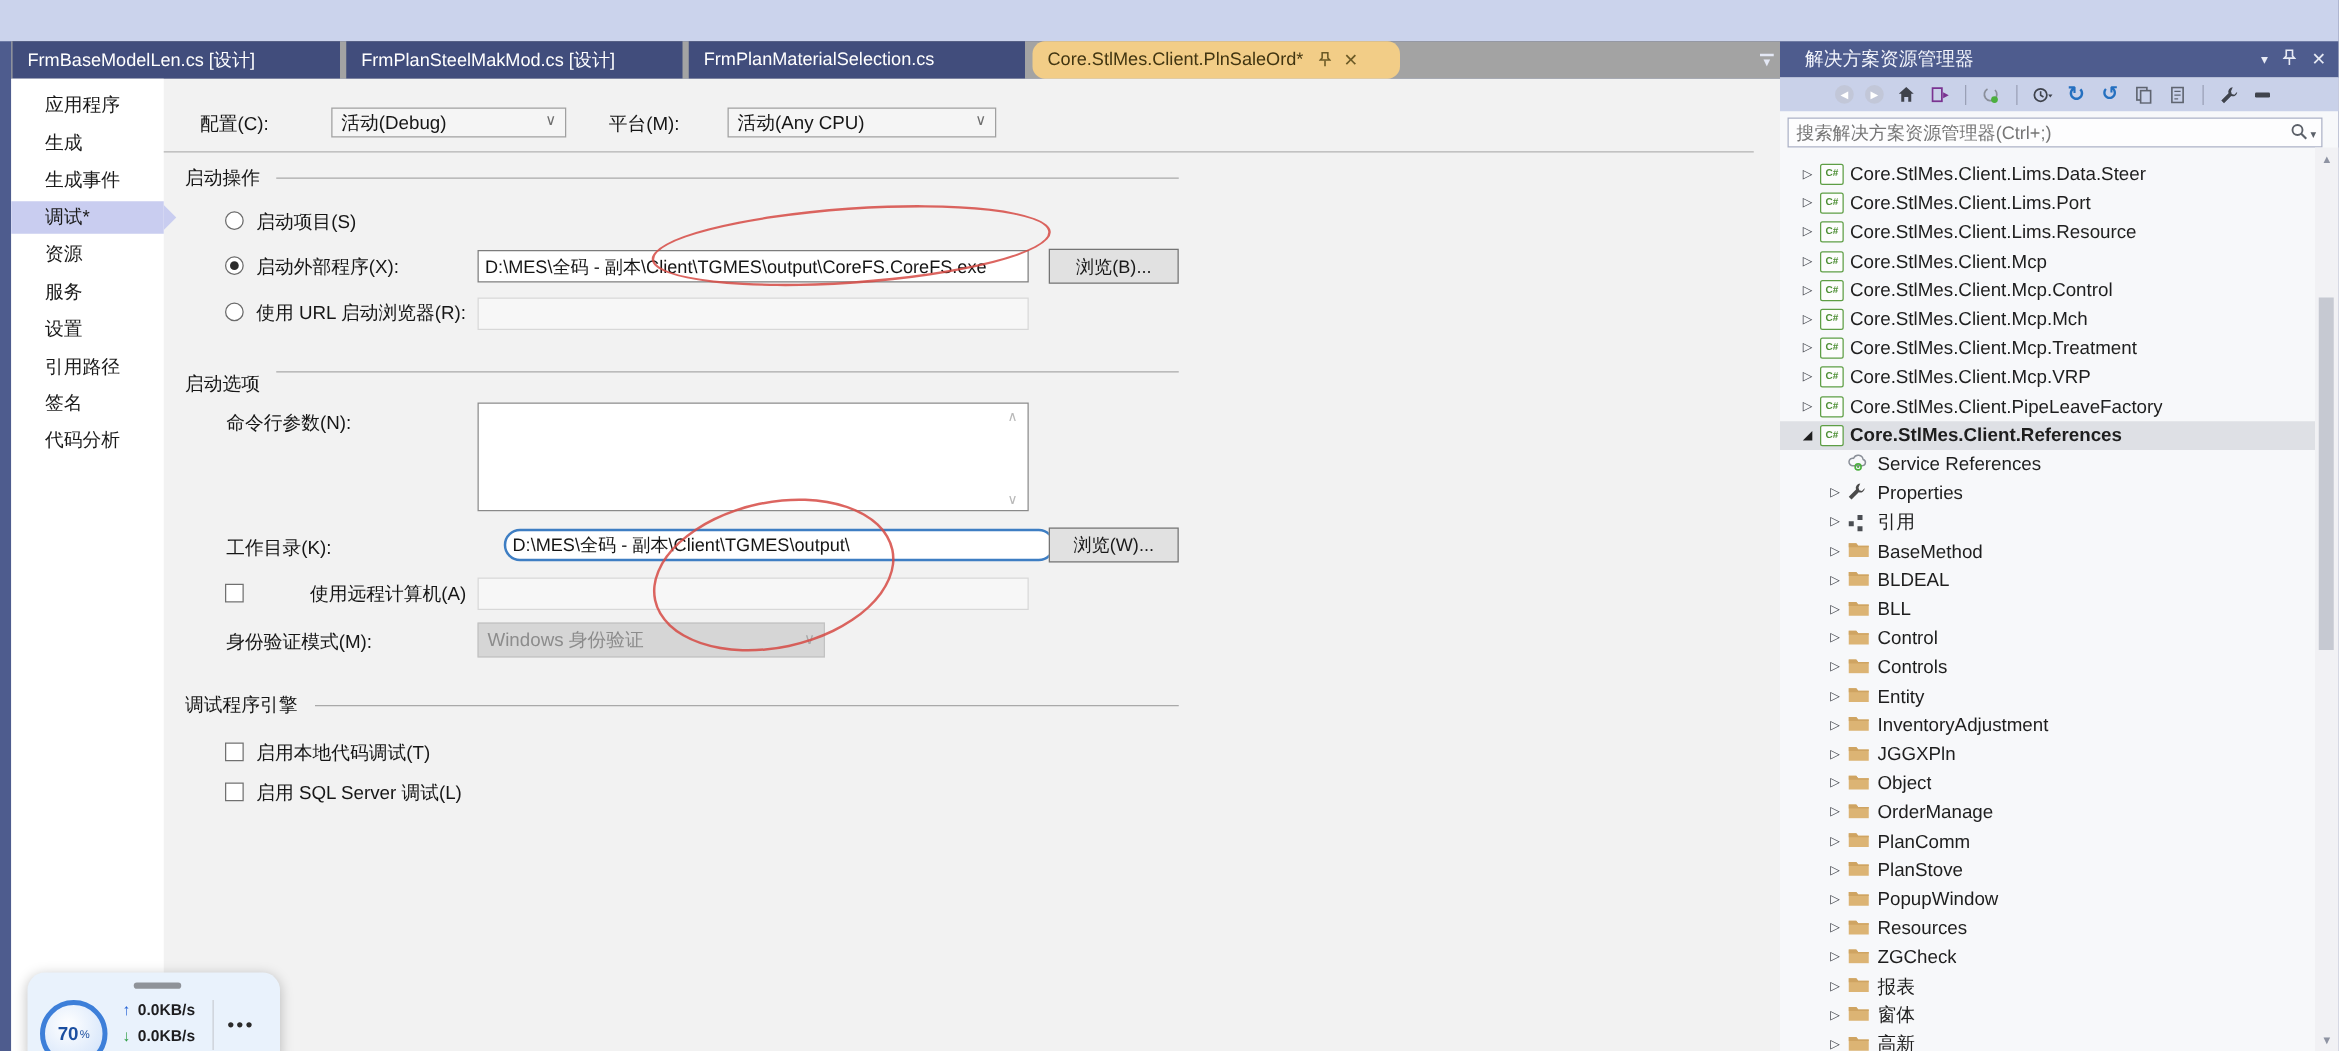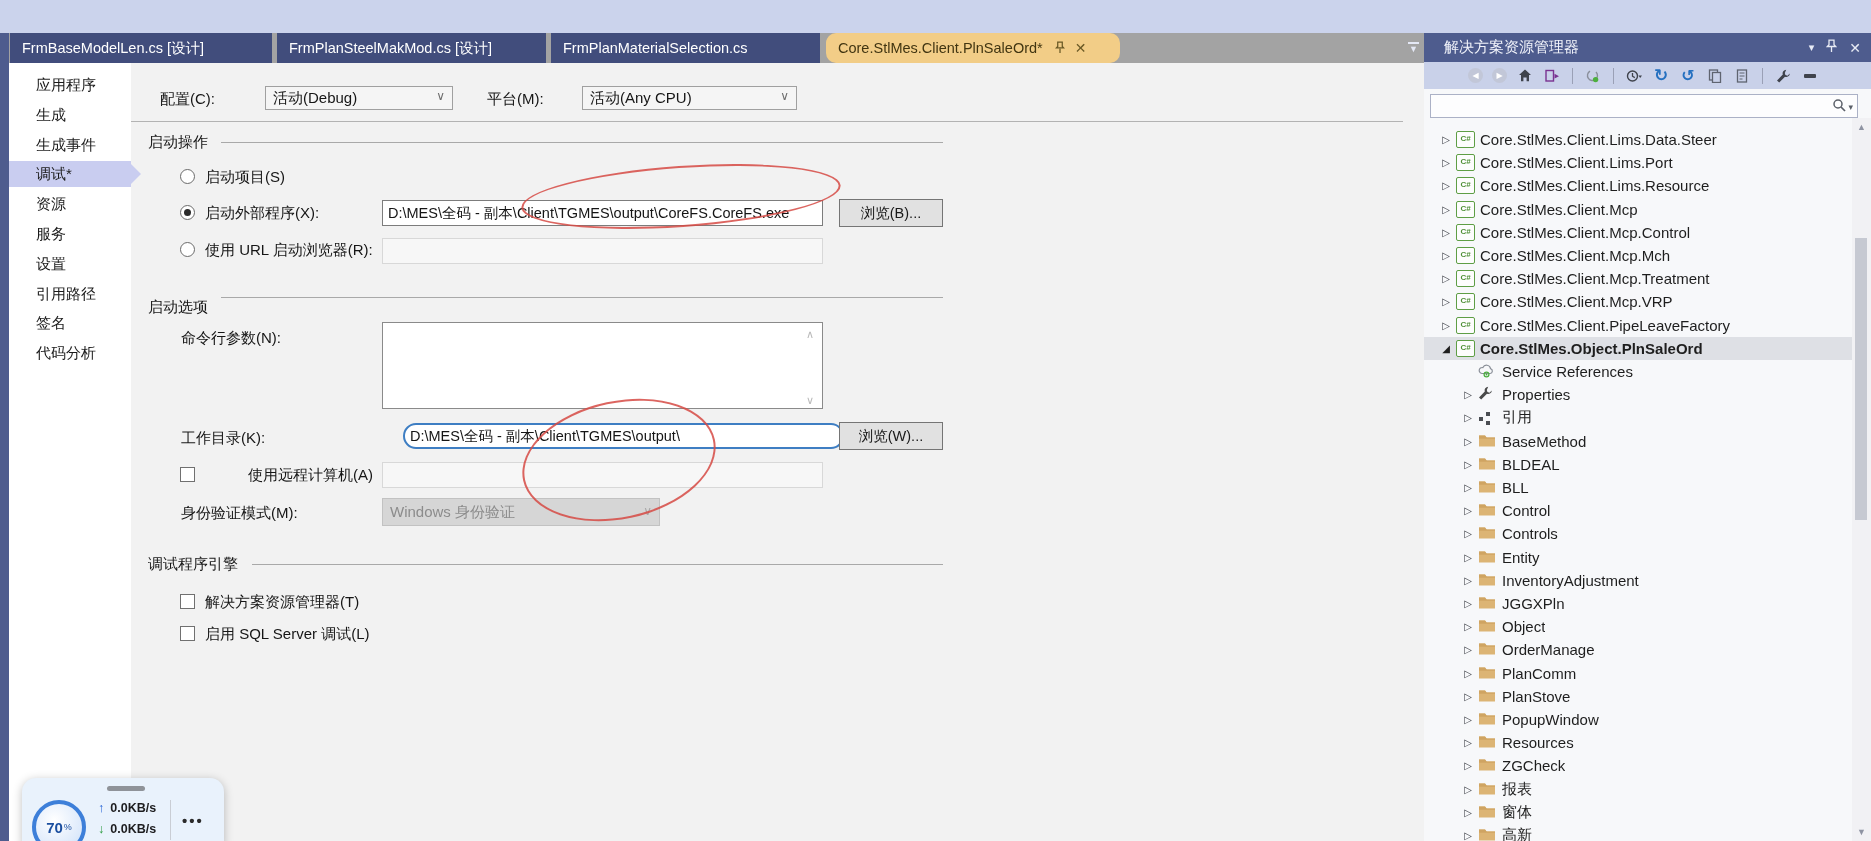--- a/index.html
+++ b/index.html
@@ -202,21 +202,21 @@
     <div class="form-label" style="left:172px;top:441px;">身份验证模式(M):</div>
     <div class="combo disabled" style="left:373px;top:435px;width:278px;height:28px;">
       <span>Windows 身份验证</span>
       <span class="chev" style="top:5px;">∨</span>
     </div>
 
     <div class="group-label" style="left:139px;top:492px;">调试程序引擎</div>
     <div class="group-line" style="left:243px;top:501px;width:691px;"></div>
 
     <div class="checkbox" style="left:171px;top:531px;"></div>
-    <div class="form-label" style="left:196px;top:530px;">解决方案资源管理器(T)</div>
+    <div class="form-label" style="left:196px;top:530px;">启用本地代码调试(T)</div>
     <div class="checkbox" style="left:171px;top:563px;"></div>
     <div class="form-label" style="left:196px;top:562px;">启用 SQL Server 调试(L)</div>
 
     <div class="red-ellipse" style="left:512px;top:103px;width:316px;height:57px;transform:rotate(-4deg);"></div>
     <div class="red-ellipse" style="left:512px;top:338px;width:192px;height:114px;transform:rotate(-12deg);"></div>
   </div>
 
   <div class="panel">
     <div class="panel-header">
       <span>解决方案资源管理器</span>
@@ -282,20 +282,21 @@
             <svg width="15" height="14" viewBox="0 0 15 14">
               <path d="M10.2 0.8a3.6 3.6 0 0 0-3.4 4.8L1 11.4l2.2 2.2 5.8-5.8a3.6 3.6 0 0 0 4.8-3.4L11.5 6.7 9.4 6.1 8.8 4z" fill="#3F434C"></path>
             </svg>
           </span>
           <span class="tb-ico">
             <span style="display:inline-block;width:12px;height:4px;background:#3F434C;border-radius:1px;"></span>
           </span>
         </span>
     </div>
     <div class="search-row">
+      <input placeholder="搜索解决方案资源管理器(Ctrl+;)" style="">
       <span class="search-icons">
         <span>
           <svg width="14" height="14" viewBox="0 0 14 14">
               <circle cx="6" cy="6" r="4" fill="none" stroke="#5B6069" stroke-width="1.5"></circle>
               <line x1="9" y1="9" x2="13" y2="13" stroke="#5B6069" stroke-width="1.7"></line>
             </svg>
         </span>
         <span style="font-size:9px;">▾</span>
       </span>
     </div>
@@ -362,21 +363,21 @@
             <span class="tr-ico">
               <span class="csproj-badge">C#</span>
             </span>
             <span class="tr-label">Core.StlMes.Client.PipeLeaveFactory</span>
           </div>
           <div class="tree-row selected bold" style="top: 208.8px; padding-left: 12px;">
             <span class="tr-exp expanded">◢</span>
             <span class="tr-ico">
               <span class="csproj-badge">C#</span>
             </span>
-            <span class="tr-label">Core.StlMes.Object.PlnSaleOrd</span>
+            <span class="tr-label">Core.StlMes.Client.References</span>
           </div>
           <div class="tree-row" style="top: 232px; padding-left: 34px;">
             <span class="tr-exp"></span>
             <span class="tr-ico">
               <span><svg width="17" height="15" viewBox="0 0 17 15">
                   <path d="M4.5 10.5a3 3 0 1 1 0.4-5.9 4 4 0 0 1 7.6 1 2.5 2.5 0 0 1-0.4 4.9z" fill="none" stroke="#8A8F98" stroke-width="1.2"></path>
                   <circle cx="8.5" cy="11.5" r="2.4" fill="none" stroke="#4CAF3F" stroke-width="1.3"></circle>
                   <circle cx="8.5" cy="11.5" r="0.9" fill="#4CAF3F"></circle>
                 </svg></span>
             </span>

